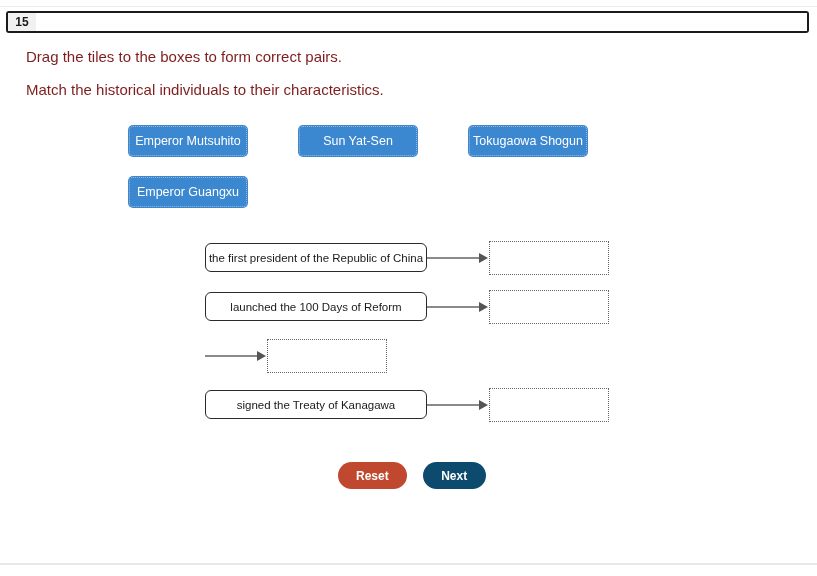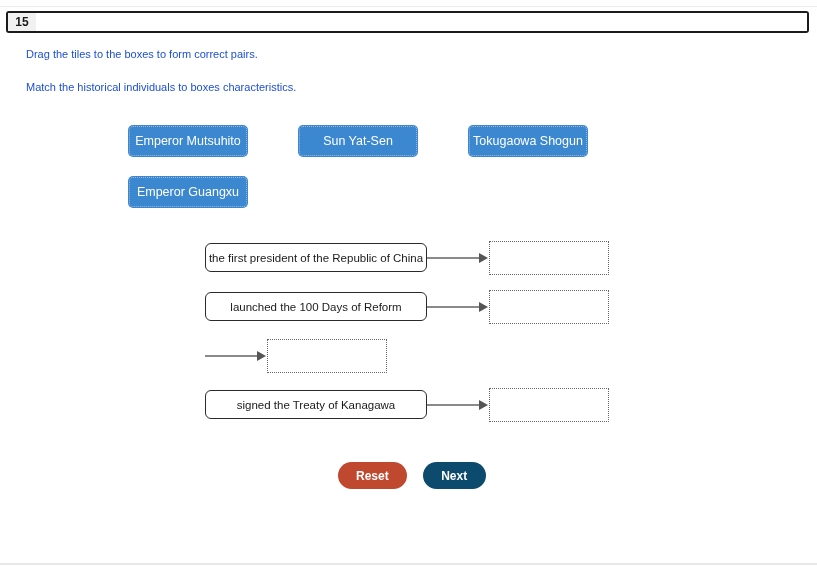--- a/index.html
+++ b/index.html
@@ -51,22 +51,22 @@
   }
   .qbar-rest {
     flex: 1;
     background: #ffffff;
   }
 
   
   .instr {
     position: absolute;
     left: 26px;
-    font-size: 11px;
-    color: #1d4ed8;
+    font-size: 15px;
+    color: #7f1d1d;
     line-height: 1.2;
     white-space: nowrap;
   }
   .instr-1 { top: 48px; }
   .instr-2 { top: 81px; }
 
   
   .tile-tray {
     position: absolute;
     left: 128px;
@@ -174,21 +174,21 @@
 <body>
 
 <div class="top-rule"></div>
 
 <div class="qbar">
   <div class="qbar-num">15</div>
   <div class="qbar-rest"></div>
 </div>
 
 <div class="instr instr-1">Drag the tiles to the boxes to form correct pairs.</div>
-<div class="instr instr-2">Match the historical individuals to boxes characteristics.</div>
+<div class="instr instr-2">Match the historical individuals to their characteristics.</div>
 
 <div class="tile-tray">
   <div class="tile-row">
     <div class="tile">Emperor Mutsuhito</div>
     <div class="tile">Sun Yat-Sen</div>
     <div class="tile">Tokugaowa Shogun</div>
   </div>
   <div class="tile-row">
     <div class="tile">Emperor Guangxu</div>
   </div>

